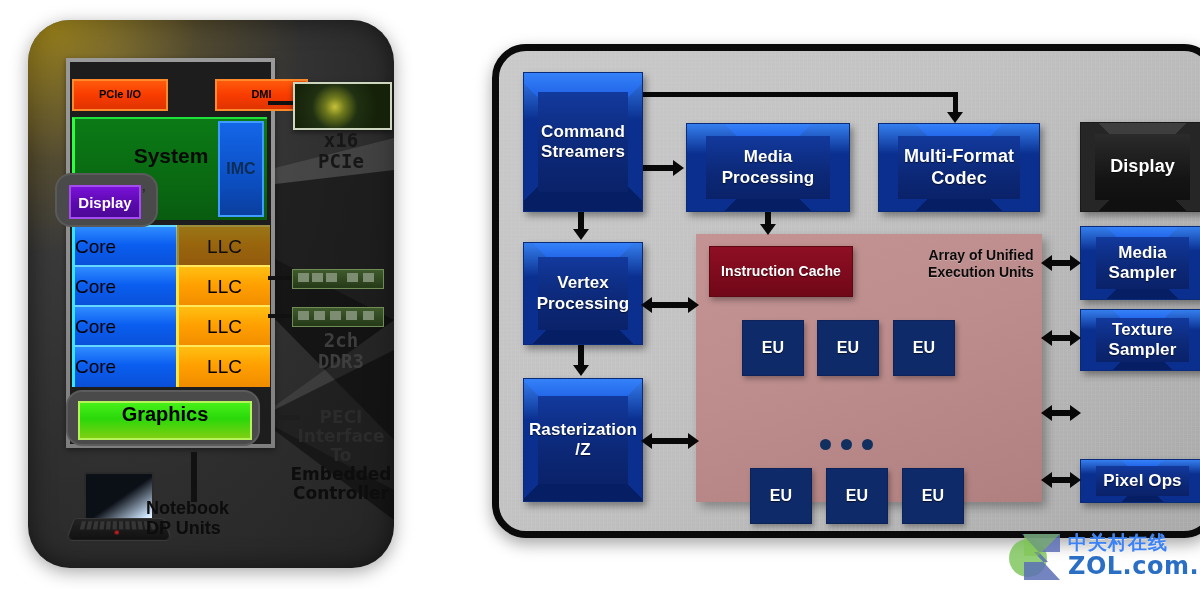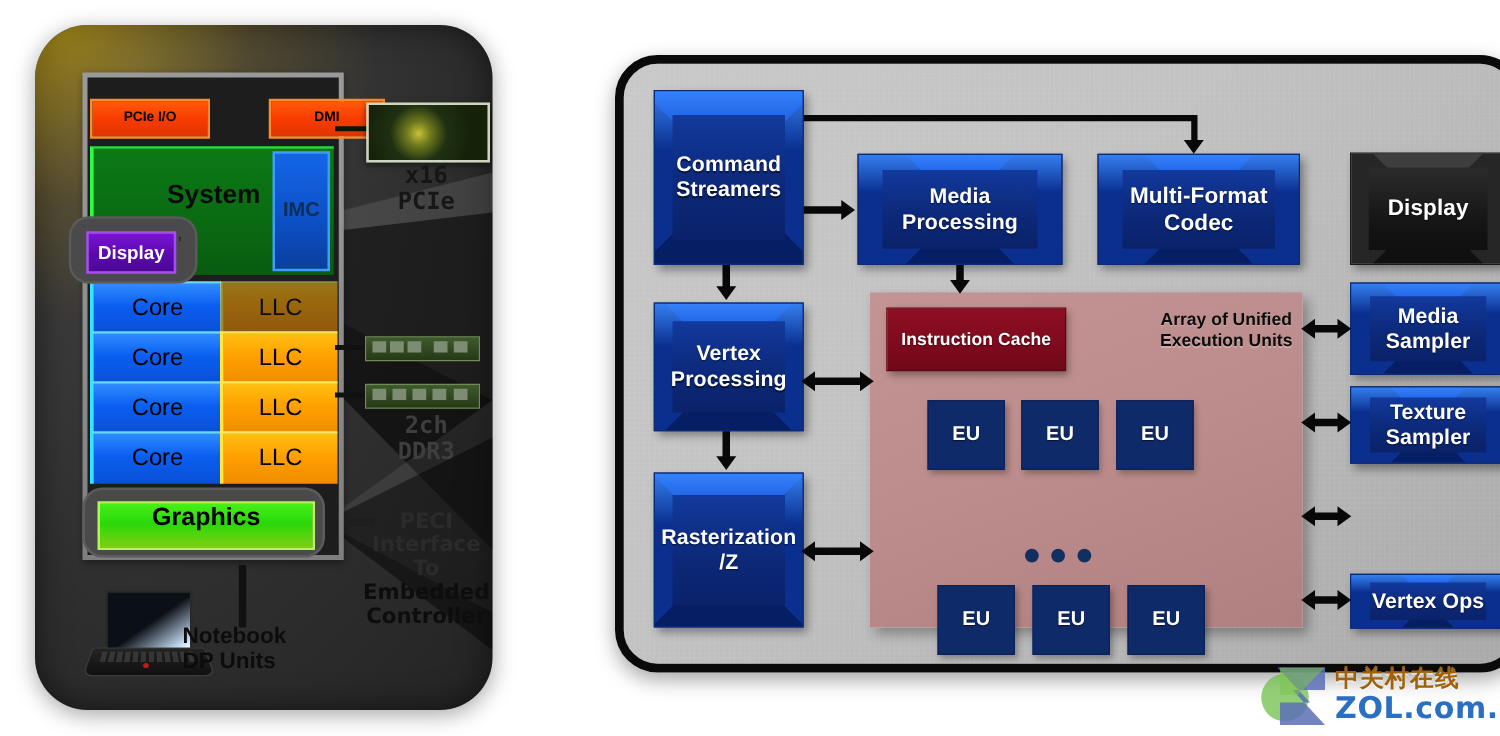--- a/index.html
+++ b/index.html
@@ -44,21 +44,21 @@
     border-left:3px solid #2aff44;border-top:2px solid #1fe03a;
     color:#0a0a0a;align-items:flex-start;padding-top:26px;}
   .imc{left:190px;top:101px;width:46px;height:96px;font-size:16px;
     background:linear-gradient(180deg,#1466e8,#0c4fc4 60%,#0a3f9e);
     border:2px solid #3f9cff;color:#0e2d55;}
 
   .coreRow{position:absolute;left:44px;width:195px;height:40px;}
   .coreCell{position:absolute;left:0;top:0;width:102px;height:40px;
     background:linear-gradient(180deg,#2f8cff,#0a5ef0 45%,#0a4fd6);
     border-left:3px solid #35e6ff;border-top:2px solid #64d8ff;
-    display:flex;align-items:center;justify-content:center;
+    display:flex;align-items:center;justify-content:flex-start;
     font-size:19px;color:#000;}
   .llcCell{position:absolute;left:104px;top:0;width:91px;height:40px;
     background:linear-gradient(180deg,#ffbf12,#ffa000 45%,#f08c00);
     border-left:3px solid #ffe642;border-top:2px solid #ffe85c;
     display:flex;align-items:center;justify-content:center;
     font-size:19px;color:#000;}
 
   .graphicsWrap{position:absolute;left:40px;top:372px;width:190px;height:52px;
     background:#4a4a4a;border-radius:14px;box-shadow:0 0 0 2px #5c5c5c;}
   .graphics{position:absolute;left:10px;top:9px;width:170px;height:35px;
@@ -182,21 +182,21 @@
   .ahead{position:absolute;width:0;height:0;}
   .ah-right{border-top:8px solid transparent;border-bottom:8px solid transparent;border-left:11px solid #080808;}
   .ah-left{border-top:8px solid transparent;border-bottom:8px solid transparent;border-right:11px solid #080808;}
   .ah-down{border-left:8px solid transparent;border-right:8px solid transparent;border-top:11px solid #080808;}
   .dot3{position:absolute;width:11px;height:11px;border-radius:50%;background:#12305f;}
 
   
   #wm{position:absolute;left:1008px;top:528px;width:190px;height:58px;}
   .wmZ{position:absolute;left:0;top:2px;width:56px;height:54px;}
   .wmTxtTop{position:absolute;left:60px;top:2px;font-size:19px;font-weight:700;
-     color:#a16207;letter-spacing:1px;font-family:"DejaVu Sans", sans-serif;
+     color:#3b82f6;letter-spacing:1px;font-family:"DejaVu Sans", sans-serif;
      text-shadow:0 1px 0 rgba(255,255,255,.5);}
   .wmTxtBot{position:absolute;left:60px;top:24px;font-size:24px;font-weight:700;
      color:#2b6fc4;letter-spacing:.5px;font-family:"DejaVu Sans", sans-serif;
      text-shadow:0 1px 0 rgba(255,255,255,.5);}
 </style>
 </head>
 <body>
 
 <div id="stage">
 
@@ -410,21 +410,21 @@
         <span>Sampler</span>
       </span>
     </div>
     <div class="bx blue" style="left:588px;top:265px;width:125px;height:62px;font-size:17px">
       <span class="inner">
         <span>Texture</span><br>
         <span>Sampler</span>
       </span>
     </div>
     <div class="bx blue" style="left:588px;top:415px;width:125px;height:44px;font-size:17px">
-      <span class="inner">Vertex Ops</span>
+      <span class="inner">Pixel Ops</span>
     </div>
 
     <div class="ln" style="left:151px;top:48px;width:314px;height:5px"></div>
     <div class="ln" style="left:461px;top:48px;width:5px;height:23px"></div>
     <div class="ahead ah-down" style="left:455px;top:68px"></div>
 
     <div class="ln" style="left:151px;top:121px;width:31px;height:6px"></div>
     <div class="ahead ah-right" style="left:181px;top:116px"></div>
 
     <div class="ln" style="left:86px;top:168px;width:6px;height:19px"></div>

